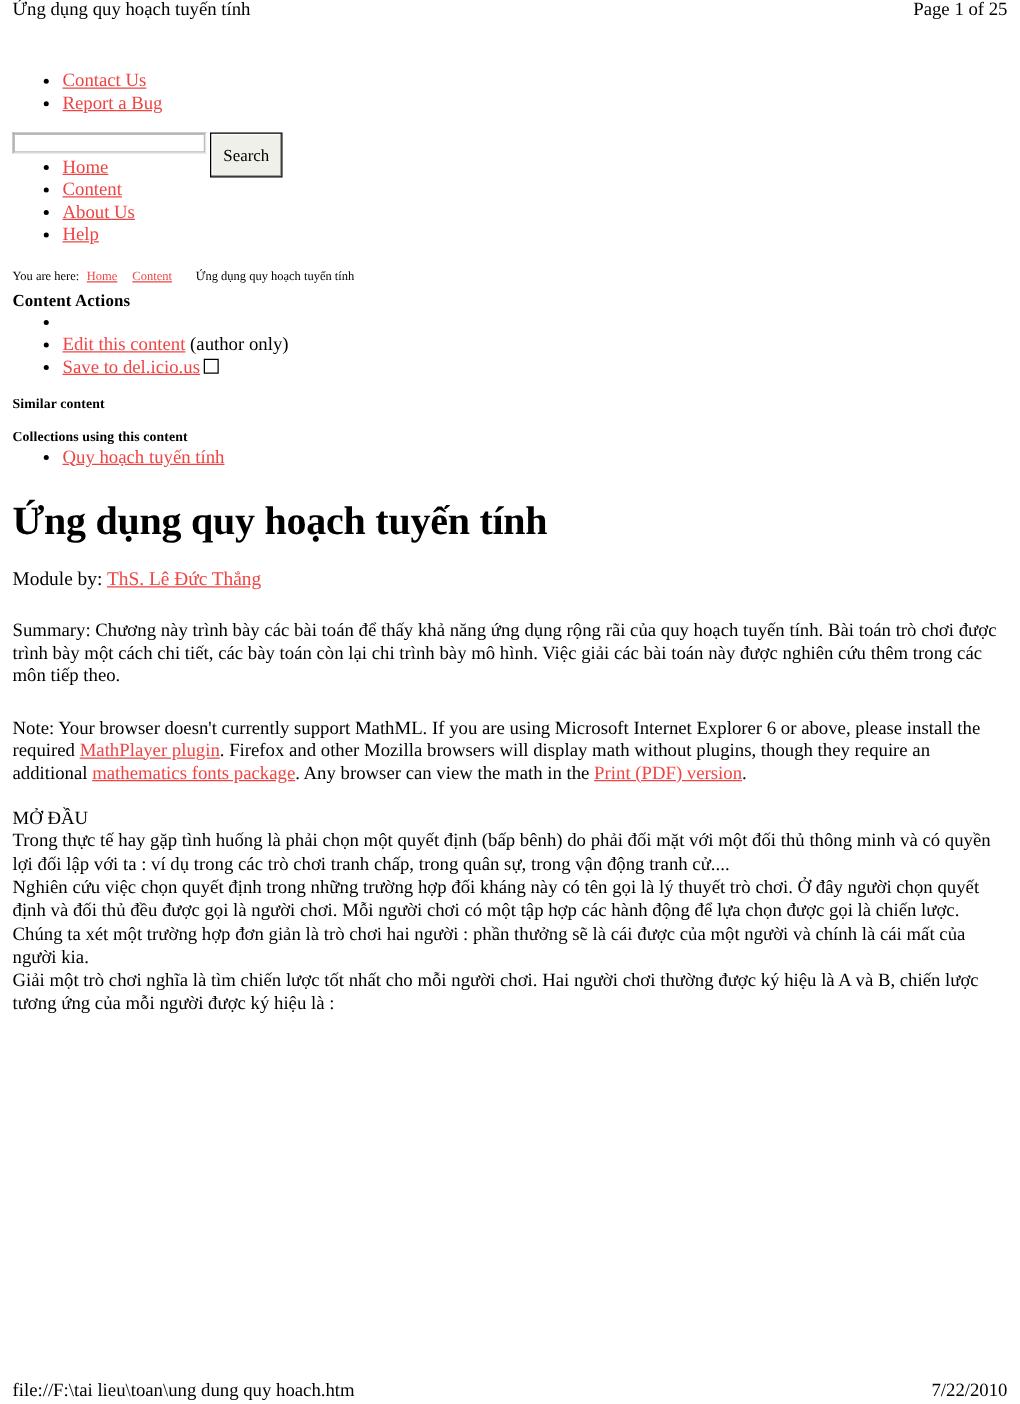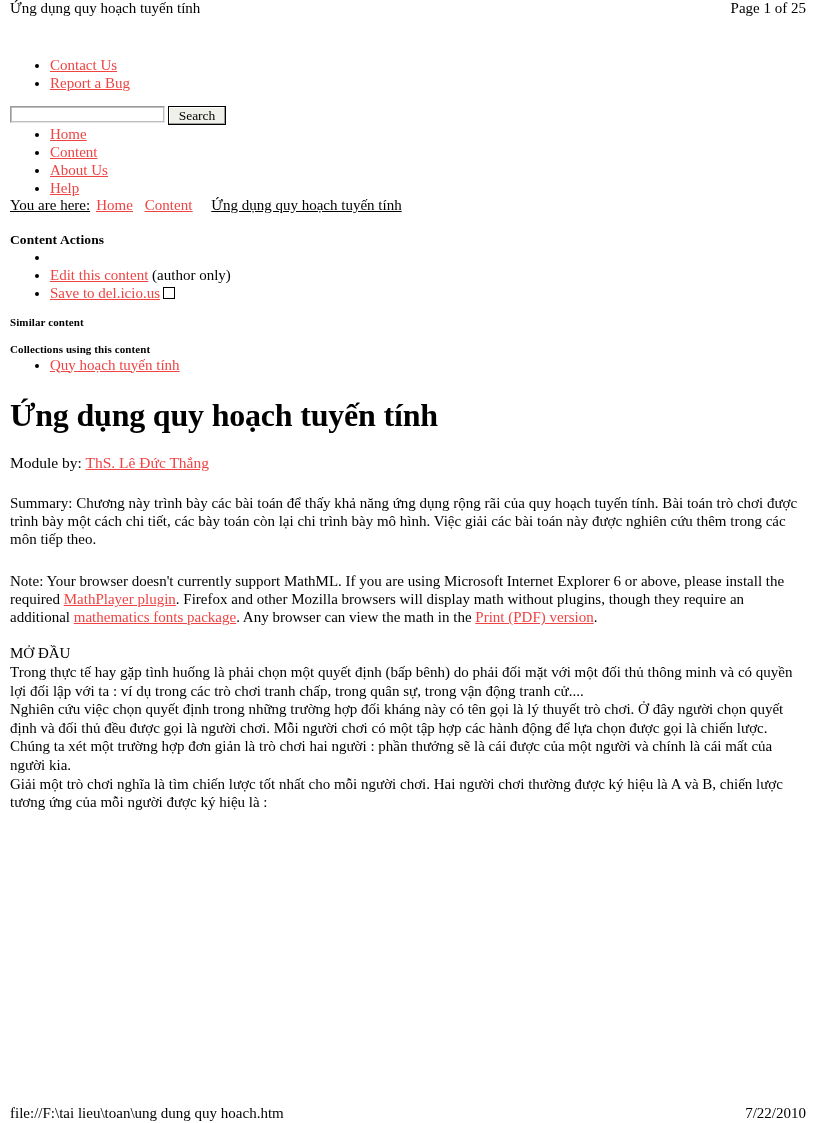--- a/index.html
+++ b/index.html
@@ -88,49 +88,49 @@
     outline: 1px solid #bdbdbd;
     outline-offset: -2px;
     background: #ffffff;
     font-family: "Liberation Serif", serif;
     font-size: 13px;
     padding: 0 2px;
   }
   .search-button {
     margin-left: 3px;
     min-width: 58px;
-    height: 19px;
+    height: 36px;
     box-sizing: border-box;
     background: #f0f0ea;
     border: 1px solid #000000;
     box-shadow: inset -1px -1px 0 #9d9d9d, inset 1px 1px 0 #ffffff;
     font-family: "Liberation Serif", "DejaVu Serif", serif;
     font-size: 13.5px;
     line-height: 15px;
     color: #000000;
     padding: 0 6px;
     cursor: default;
   }
 
   
   .site-nav { margin-top: 20px; }
 
   
   .breadcrumb {
-    font-size: 15px;
-    text-decoration: underline;
+    margin-top: 19px;
+    font-size: 10px;
   }
   .breadcrumb a { margin: 0 6px; }
   .breadcrumb .crumb-current { margin-left: 13px; }
 
   
   .h-bold {
     font-weight: bold;
     font-size: 13.5px;
-    margin-top: 17px;
+    margin-top: 5px;
     letter-spacing: 0.1px;
   }
   .h-bold-sm {
     font-weight: bold;
     font-size: 11px;
     margin-top: 14px;
     letter-spacing: 0.1px;
   }
 
   .actions-list { margin-top: 14px; }

